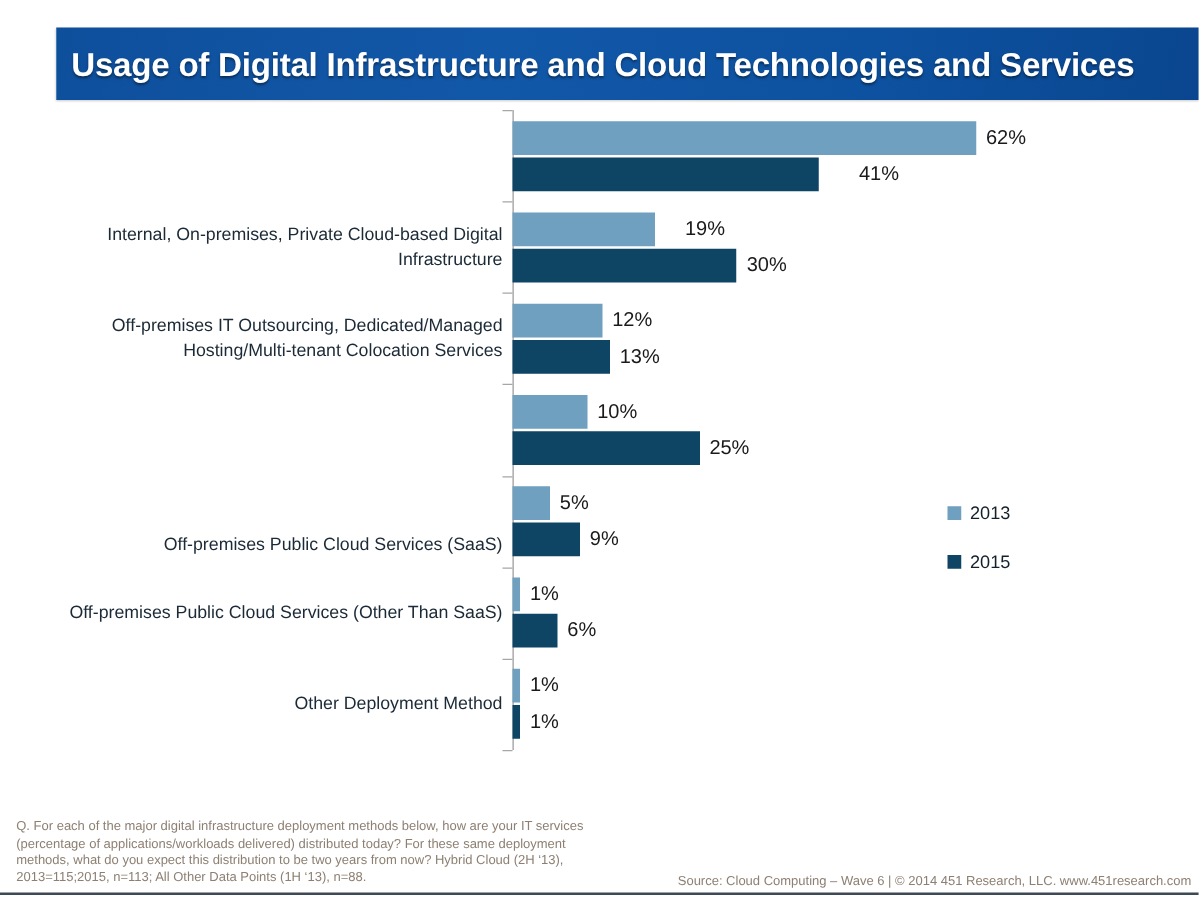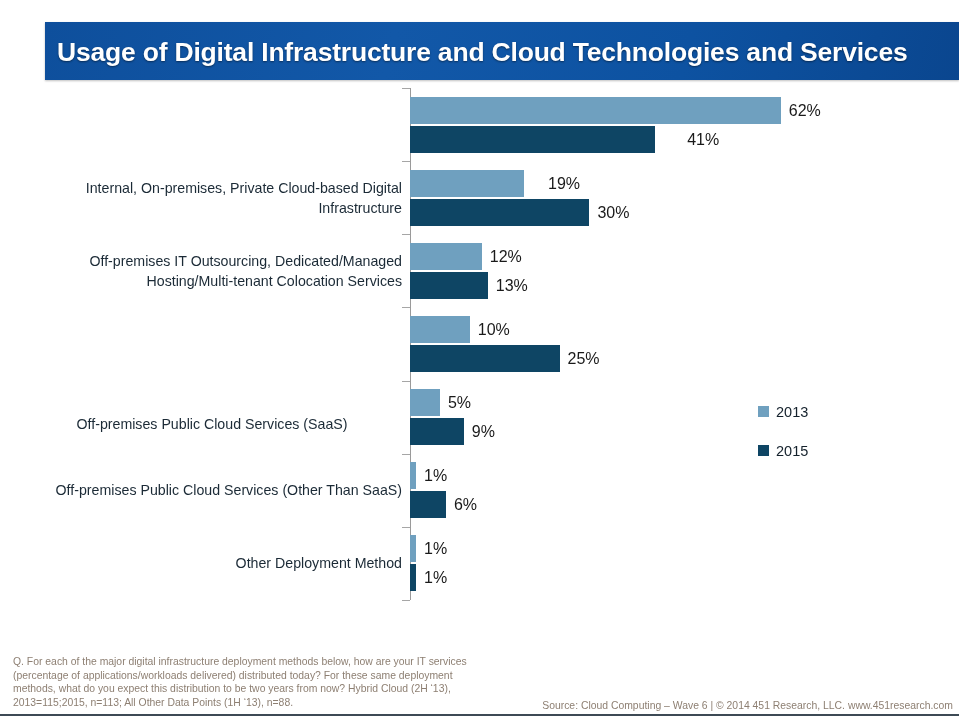--- a/index.html
+++ b/index.html
@@ -101,21 +101,21 @@
       <div class="catlabel" style="top: 16.5714px;">
       </div>
       <div class="catlabel" style="top: 89.7143px;">
         <div>Internal, On-premises, Private Cloud-based Digital</div>
         <div>Infrastructure</div>
       </div>
       <div class="catlabel" style="top: 162.857px;">
         <div>Off-premises IT Outsourcing, Dedicated/Managed</div>
         <div>Hosting/Multi-tenant Colocation Services</div>
       </div>
-      <div class="catlabel" style="top: 326px; text-align: center;">
+      <div class="catlabel" style="top: 338px;">
         <div>Off-premises Public Cloud Services (SaaS)</div>
       </div>
       <div class="catlabel" style="top: 392.286px;">
         <div>Off-premises Public Cloud Services (Other Than SaaS)</div>
       </div>
       <div class="catlabel" style="top: 465.429px;">
         <div>Other Deployment Method</div>
       </div>
     </div>
   <div class="plot" id="plot">

